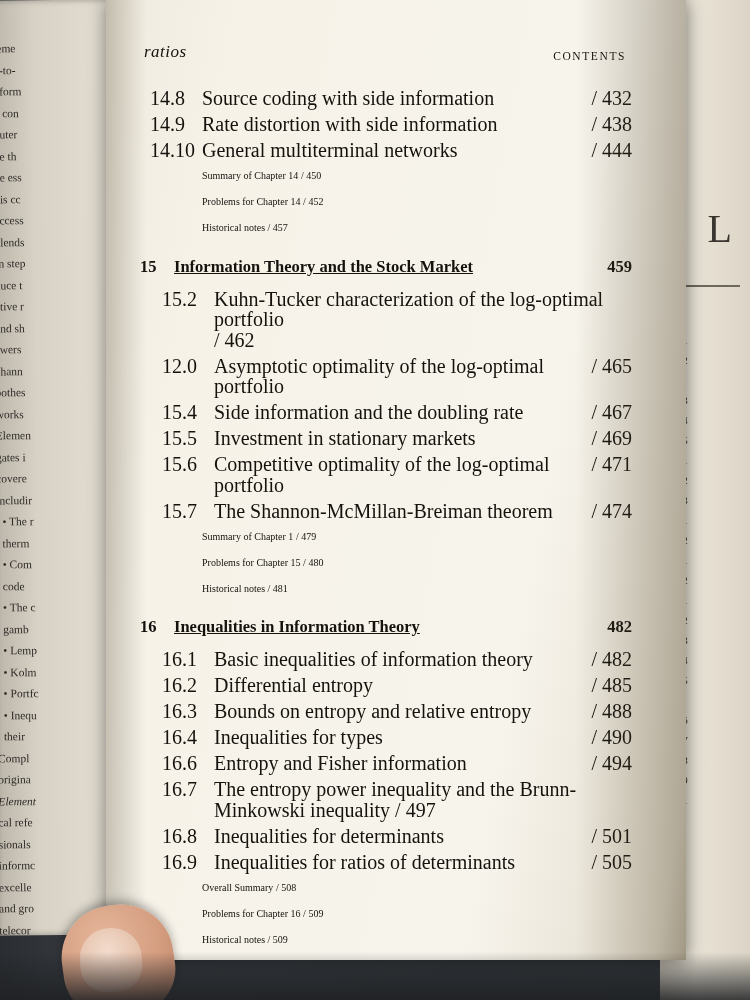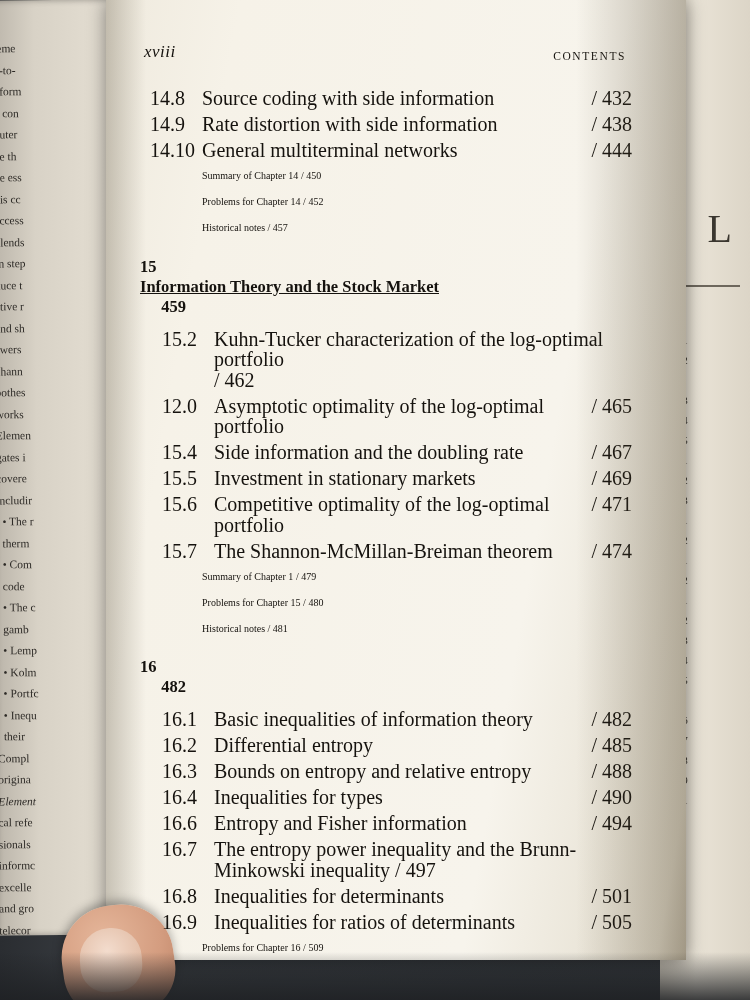--- a/index.html
+++ b/index.html
@@ -59,21 +59,21 @@
   }
   .content{position:relative;z-index:3;padding:42px 54px 0 34px;color:#15120e;}
   .hdr{display:flex;justify-content:space-between;align-items:flex-end;margin-bottom:26px;}
   .folio{font-style:italic;font-size:17px;letter-spacing:.5px;padding-left:4px;}
   .running-head{font-size:11.5px;letter-spacing:1.6px;padding-right:6px;}
   .row{display:flex;align-items:flex-start;font-size:20px;line-height:20.5px;margin-bottom:5.5px;}
   .num{width:52px;flex:none;text-align:left;padding-left:10px;}
   .num.l3{width:52px;padding-left:22px;}
   .txt{flex:1;}
   .pg{white-space:nowrap;}
-  .chap{display:flex;align-items:flex-start;font-weight:bold;font-size:16.5px;margin:18px 0 12px 0;flex-direction:column;}
+  .chap{display:flex;align-items:flex-end;font-weight:bold;font-size:16.5px;margin:18px 0 12px 0;}
   .chap .cnum{width:34px;flex:none;}
   .chap .ctitle{flex:1;text-decoration:underline;}
   .chap .cpage{width:46px;text-align:right;font-weight:bold;}
   .sub{padding-left:62px;font-size:10px;line-height:20.5px;margin-bottom:5.5px;}
   
   .thumb{
     position:absolute;left:62px;top:905px;width:112px;height:110px;
     background:radial-gradient(circle at 40% 30%,#e6b79b 0%,#d49d80 55%,#b97f62 100%);
     border-radius:52px 52px 44px 44px;transform:rotate(-8deg);
     box-shadow:0 -4px 10px rgba(0,0,0,.3);
@@ -172,21 +172,21 @@
       <div>5.8</div>
       <div>5.9</div>
       <div>7.1</div>
     </div>
   </div>
 
   <div class="page">
     <div class="content">
 
       <div class="hdr">
-        <div class="folio">xviii</div>
+        <div class="folio">ratios</div>
         <div class="running-head">CONTENTS</div>
       </div>
 
       <div class="row">
         <span class="num">14.8</span>
         <span class="txt">Source coding with side information</span>
         <span class="pg">/&nbsp;<span>432</span></span>
       </div>
       <div class="row">
         <span class="num">14.9</span>
@@ -241,20 +241,21 @@
         <span class="txt">The Shannon-McMillan-Breiman theorem</span>
         <span class="pg">/&nbsp;<span>474</span></span>
       </div>
 
       <div class="sub"><span>Summary of Chapter 1</span> / <span>479</span></div>
       <div class="sub"><span>Problems for Chapter 15</span> / <span>480</span></div>
       <div class="sub"><span>Historical notes</span> / <span>481</span></div>
 
       <div class="chap">
         <span class="cnum">16</span>
+        <span class="ctitle">Inequalities in Information Theory</span>
         <span class="cpage">482</span>
       </div>
 
       <div class="row">
         <span class="num l3">16.1</span>
         <span class="txt">Basic inequalities of information theory</span>
         <span class="pg">/&nbsp;<span>482</span></span>
       </div>
       <div class="row">
         <span class="num l3">16.2</span>
@@ -287,20 +288,21 @@
         <span class="num l3">16.8</span>
         <span class="txt">Inequalities for determinants</span>
         <span class="pg">/&nbsp;<span>501</span></span>
       </div>
       <div class="row">
         <span class="num l3">16.9</span>
         <span class="txt">Inequalities for ratios of determinants</span>
         <span class="pg">/&nbsp;<span>505</span></span>
       </div>
 
+      <div class="sub"><span>Overall Summary</span> / <span>508</span></div>
       <div class="sub"><span>Problems for Chapter 16</span> / <span>509</span></div>
       <div class="sub"><span>Historical notes</span> / <span>509</span></div>
 
     </div>
   </div>
 
   <div class="thumb">
     <div class="nail"></div>
   </div>
   <div class="blur-bottom"></div>

